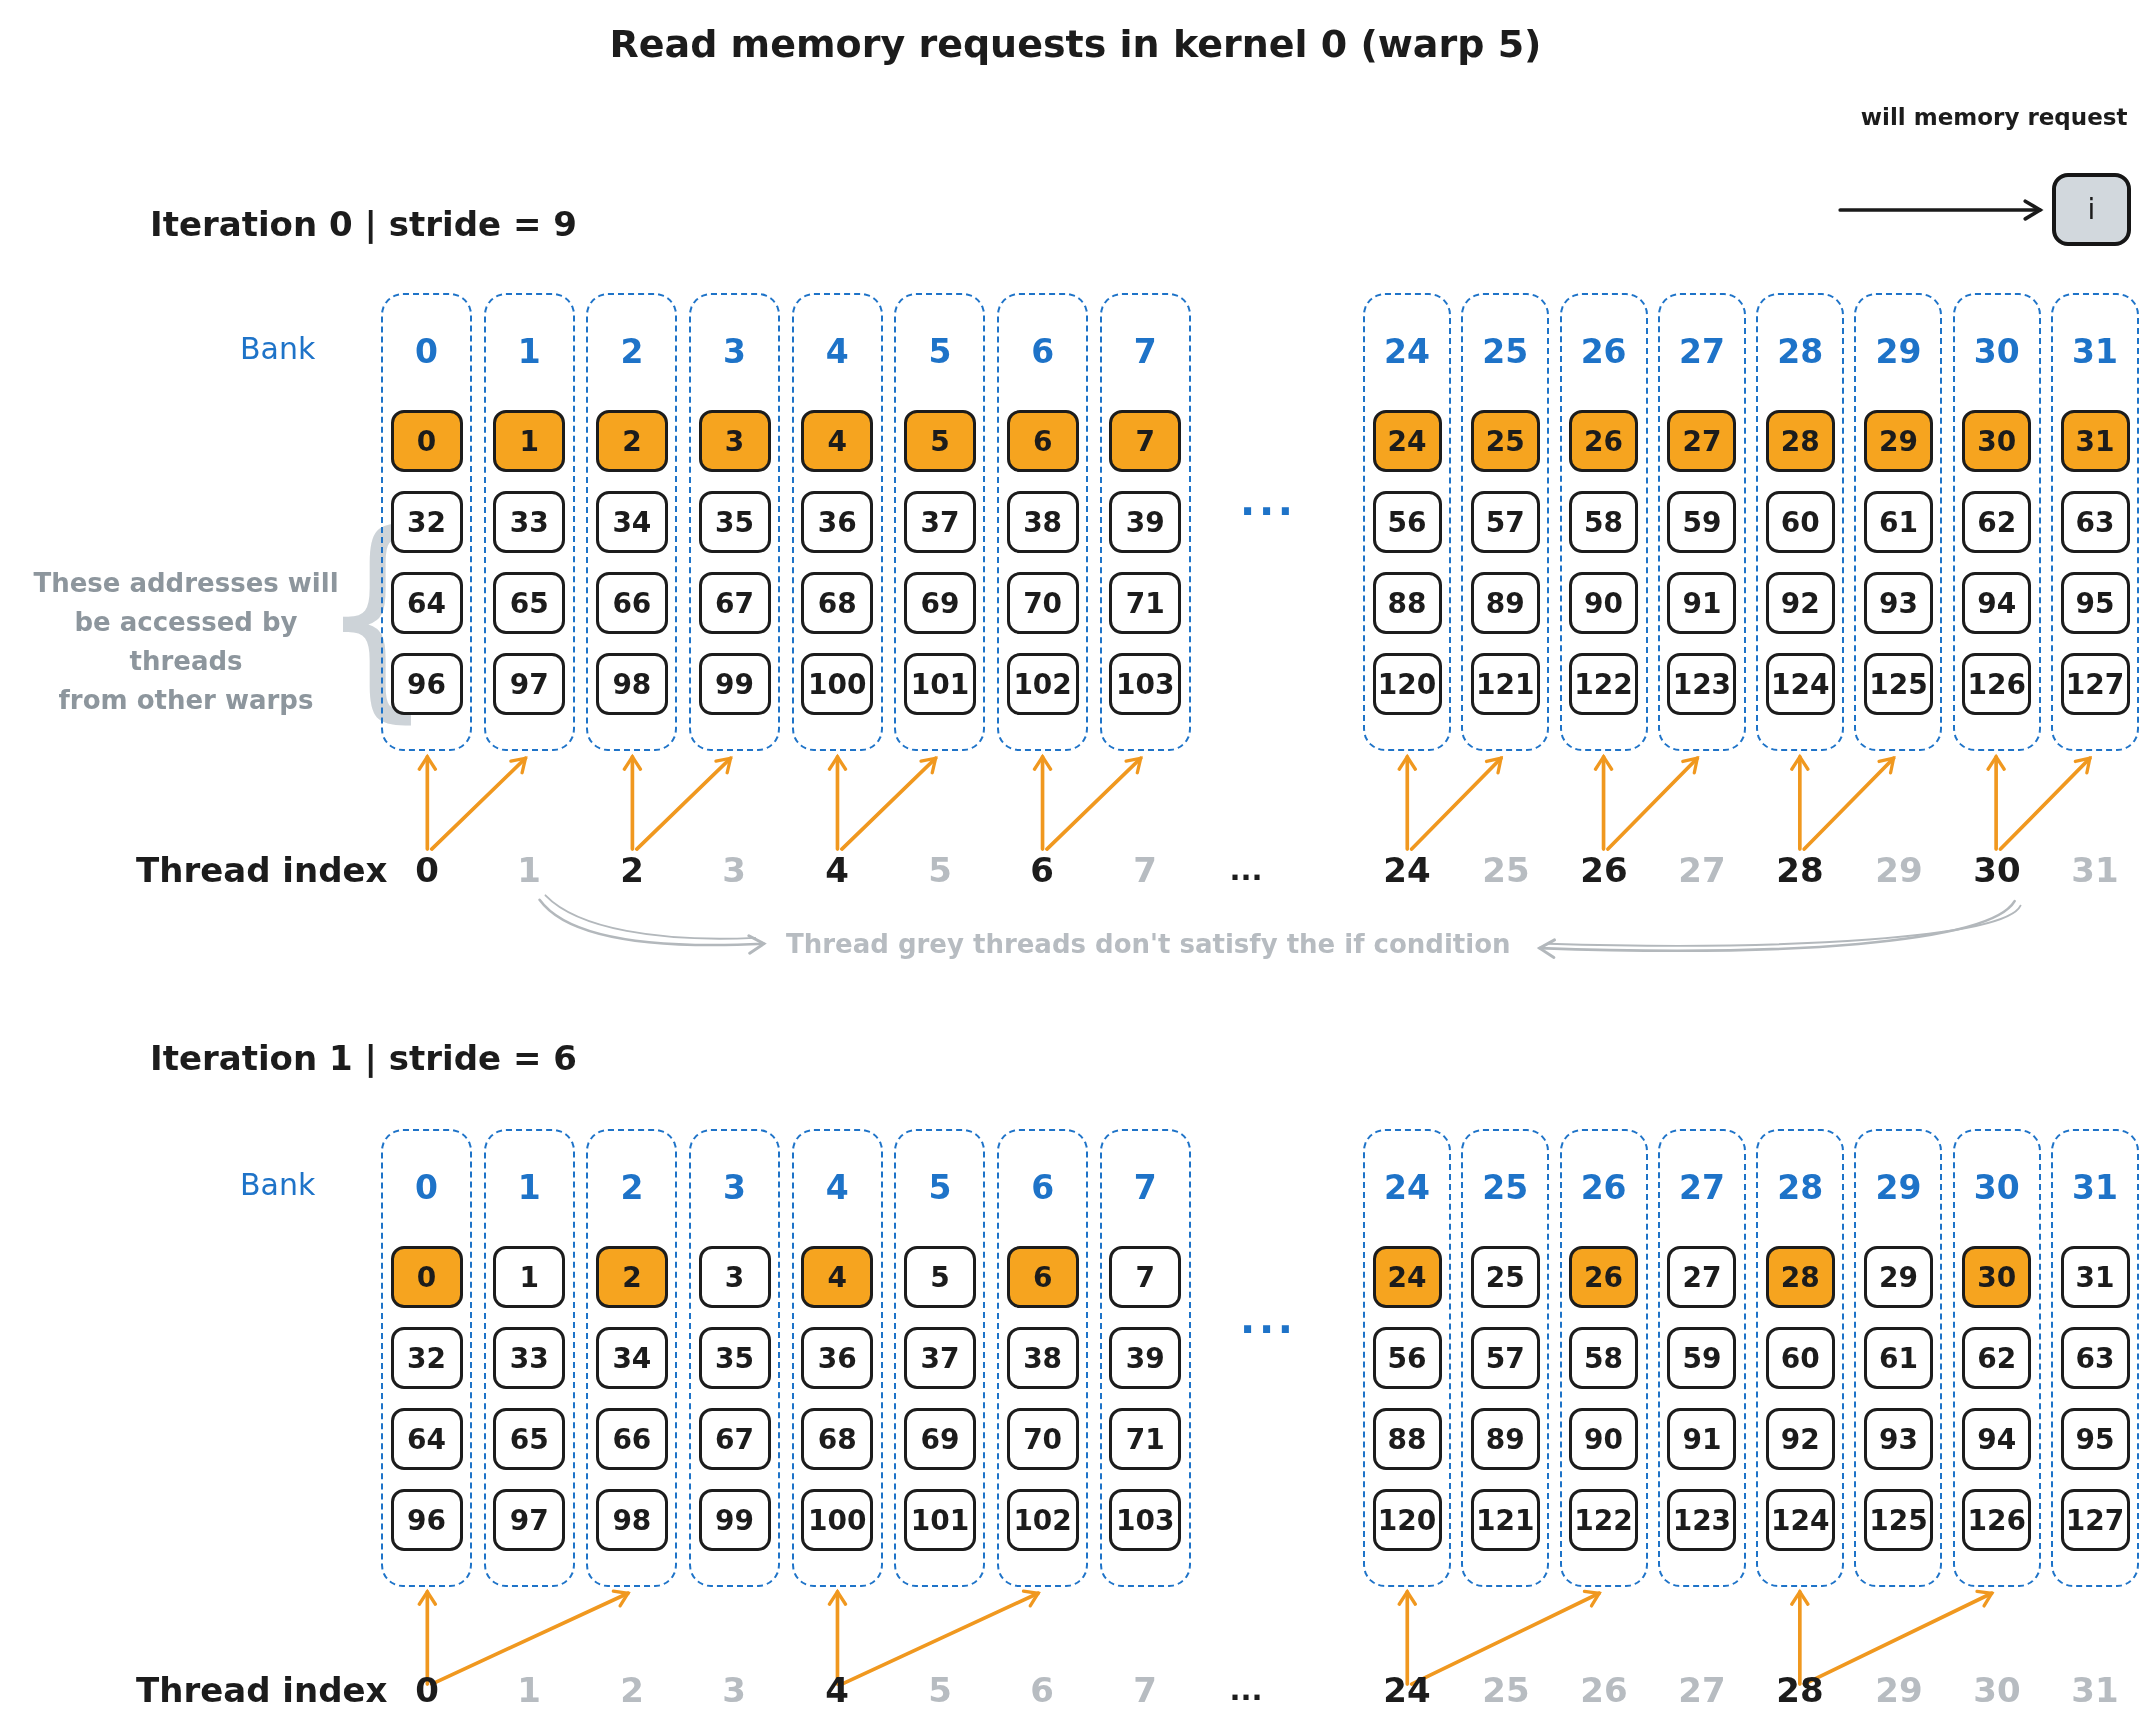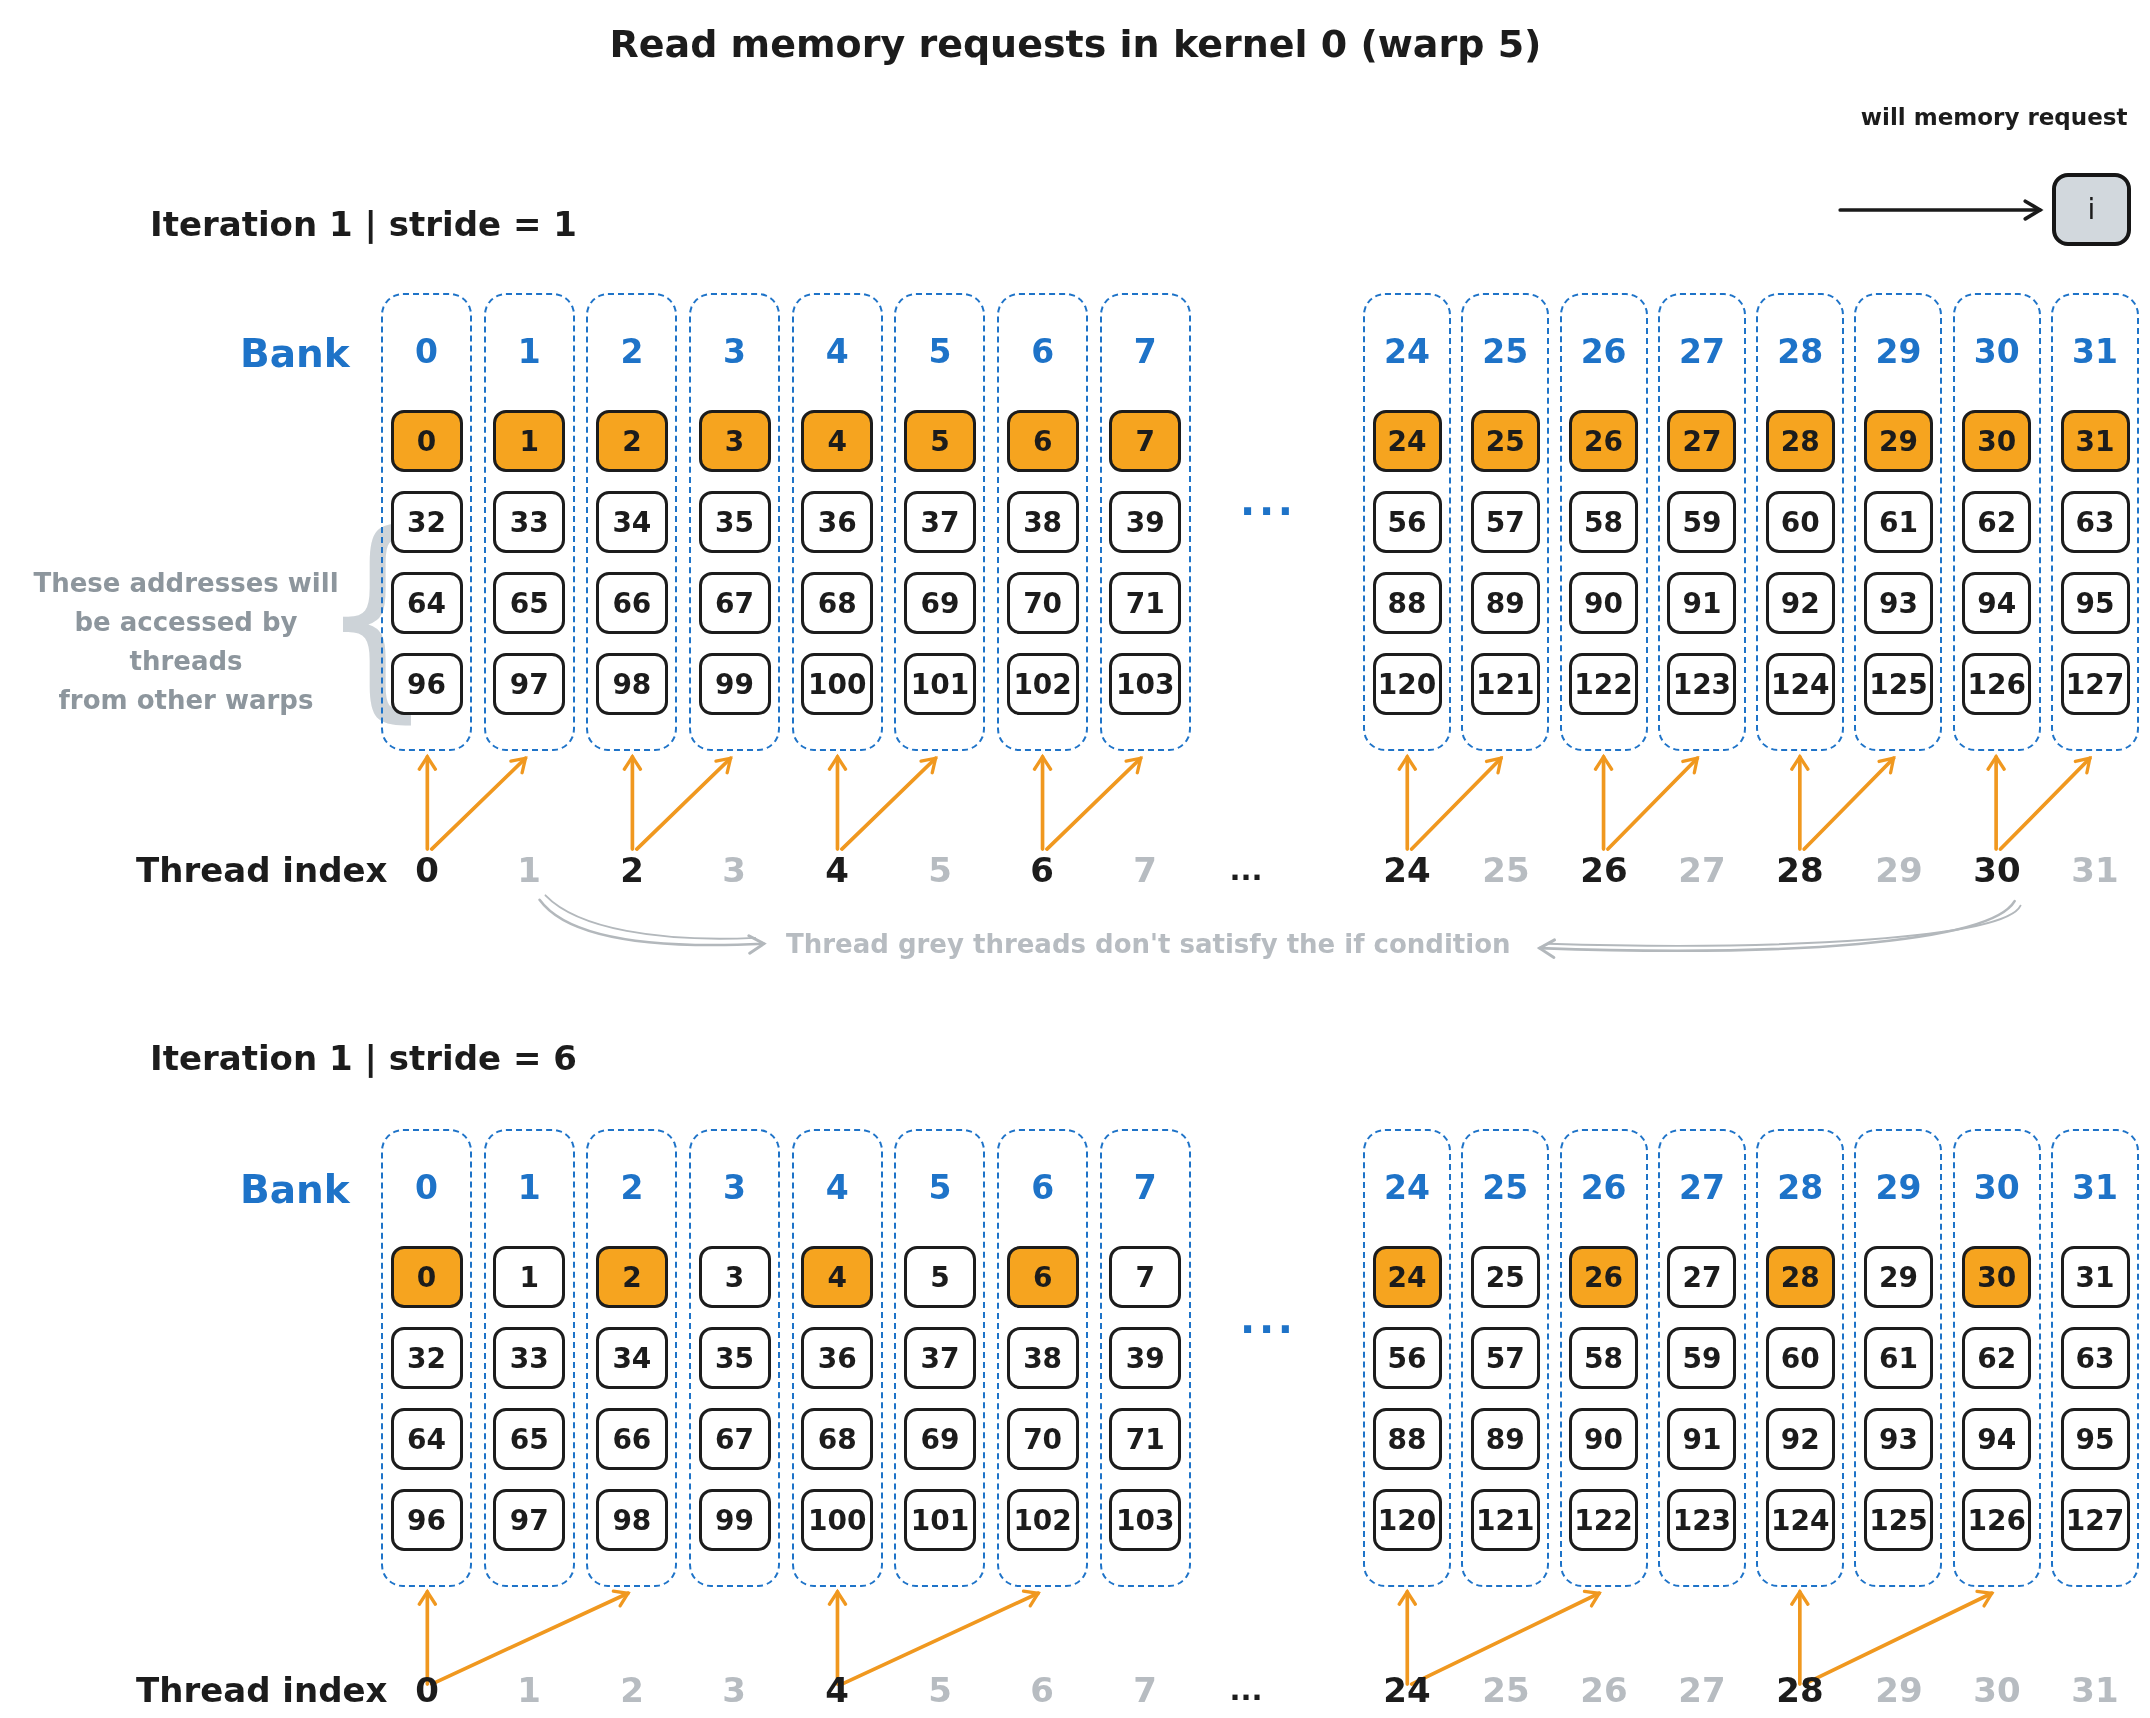--- a/index.html
+++ b/index.html
@@ -5,21 +5,21 @@
   html,body{margin:0;padding:0;background:#ffffff;}
   #stage{position:relative;width:2151px;height:1718px;background:#ffffff;overflow:hidden;
          font-family:"DejaVu Sans", sans-serif;color:var(--ink);}
   .title{position:absolute;left:0;right:0;top:22px;text-align:center;font-size:38px;font-weight:700;color:var(--ink);}
   .legend-label{position:absolute;right:23.5px;top:104px;font-size:23px;font-weight:600;color:var(--ink);}
   .legend-arrow{position:absolute;left:1827px;top:185px;}
   .legend-box{position:absolute;left:2052px;top:173px;width:79px;height:73px;border:4.4px solid #161616;
               border-radius:16px;background:var(--box-fill);display:flex;align-items:center;justify-content:center;
               font-size:28px;color:var(--ink);box-sizing:border-box;}
   .heading{position:absolute;left:150px;font-size:34px;font-weight:700;color:var(--ink);}
-  .bank-label{position:absolute;left:240px;font-size:39px;font-weight:700;color:var(--blue);}
+  .bank-label{position:absolute;left:240px;font-size:30px;font-weight:400;color:var(--blue);}
   .bank-group{position:absolute;display:flex;}
   .bank-col{box-sizing:border-box;border:2.9px dashed var(--blue);border-radius:22px;
             display:flex;flex-direction:column;align-items:center;flex:none;}
   .bank-num{font-size:33px;font-weight:700;color:var(--blue);margin-top:37px;height:44px;margin-bottom:34px;}
   .cell{box-sizing:border-box;height:62px;border:3.7px solid var(--ink);border-radius:13px;background:#fff;
         display:flex;align-items:center;justify-content:center;font-size:28px;font-weight:700;color:var(--ink);
         margin-bottom:19px;flex:none;}
   .cell.hl{background:var(--orange);}
   .group-dots{position:absolute;font-size:40px;font-weight:800;letter-spacing:3.7px;color:var(--blue);}
   .arrows{position:absolute;left:0;}
@@ -70,21 +70,21 @@
 from other warps</div>
   <div class="brace">{</div>
 
   <div class="grey-note">Thread grey threads don't satisfy the if condition</div>
   <svg class="grey-arrows" width="2151" height="110" viewBox="0 0 2934 150">
     <path d="M736,16 C772,66 880,84 1042,76" fill="none" style="stroke:var(--grey-arrow)" stroke-width="3.5" stroke-linecap="round" marker-end="url(#ah-grey)"></path>
     <path d="M744,10 C788,56 900,74 1030,68" fill="none" style="stroke:var(--grey-arrow)" stroke-width="2.5" stroke-linecap="round"></path>
     <path d="M2748,18 C2714,76 2430,94 2100,82" fill="none" style="stroke:var(--grey-arrow)" stroke-width="3.5" stroke-linecap="round" marker-end="url(#ah-grey)"></path>
     <path d="M2756,24 C2736,68 2440,86 2112,76" fill="none" style="stroke:var(--grey-arrow)" stroke-width="2.5" stroke-linecap="round"></path>
   </svg>
-<div class="heading" style="top: 204px;">Iteration 1 | stride = 1</div>
+<div class="heading" style="top: 204px;">Iteration 0 | stride = 9</div>
     <div class="bank-label" style="top: 331px;">Bank</div>
     <div class="bank-group" style="left: 381px; top: 293px; gap: 11.7px;">
       <div class="bank-col" style="width: 91px; height: 458px;">
         <div class="bank-num">0</div>
         <div class="cell hl" style="width: 72px;">0</div>
         <div class="cell" style="width: 72px;">32</div>
         <div class="cell" style="width: 72px;">64</div>
         <div class="cell" style="width: 72px;">96</div>
       </div>
       <div class="bank-col" style="width: 91px; height: 458px;">

